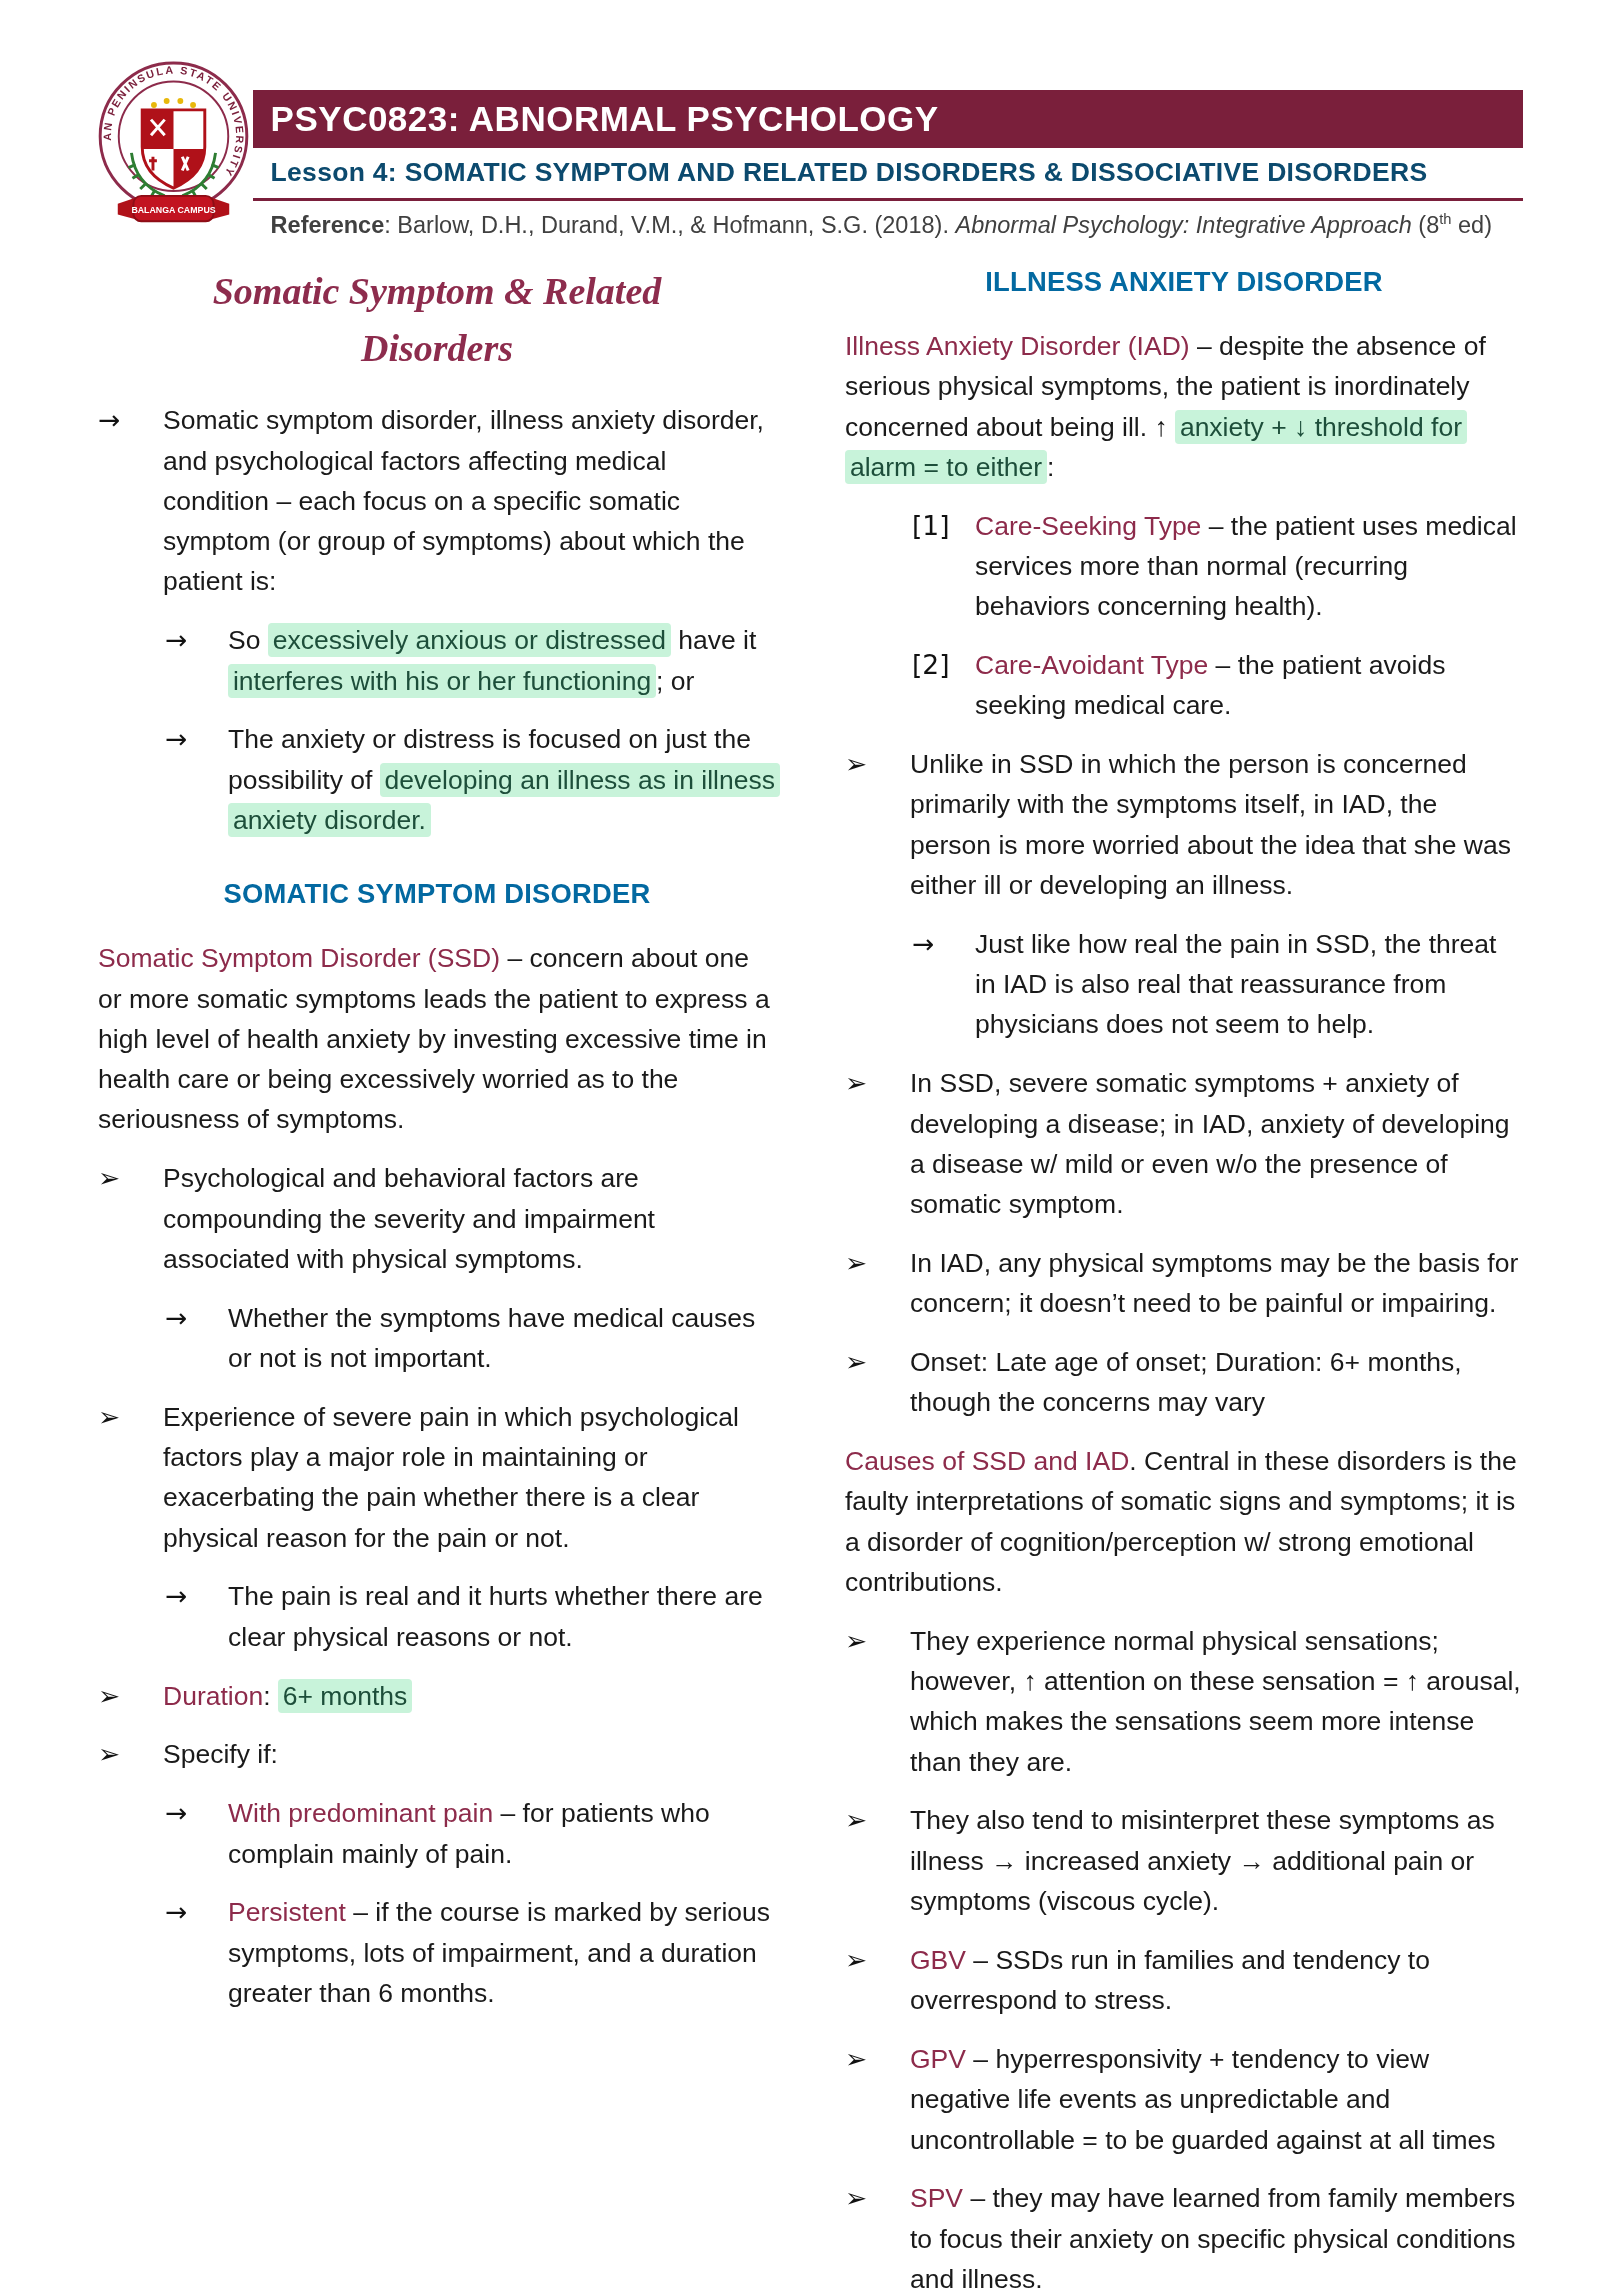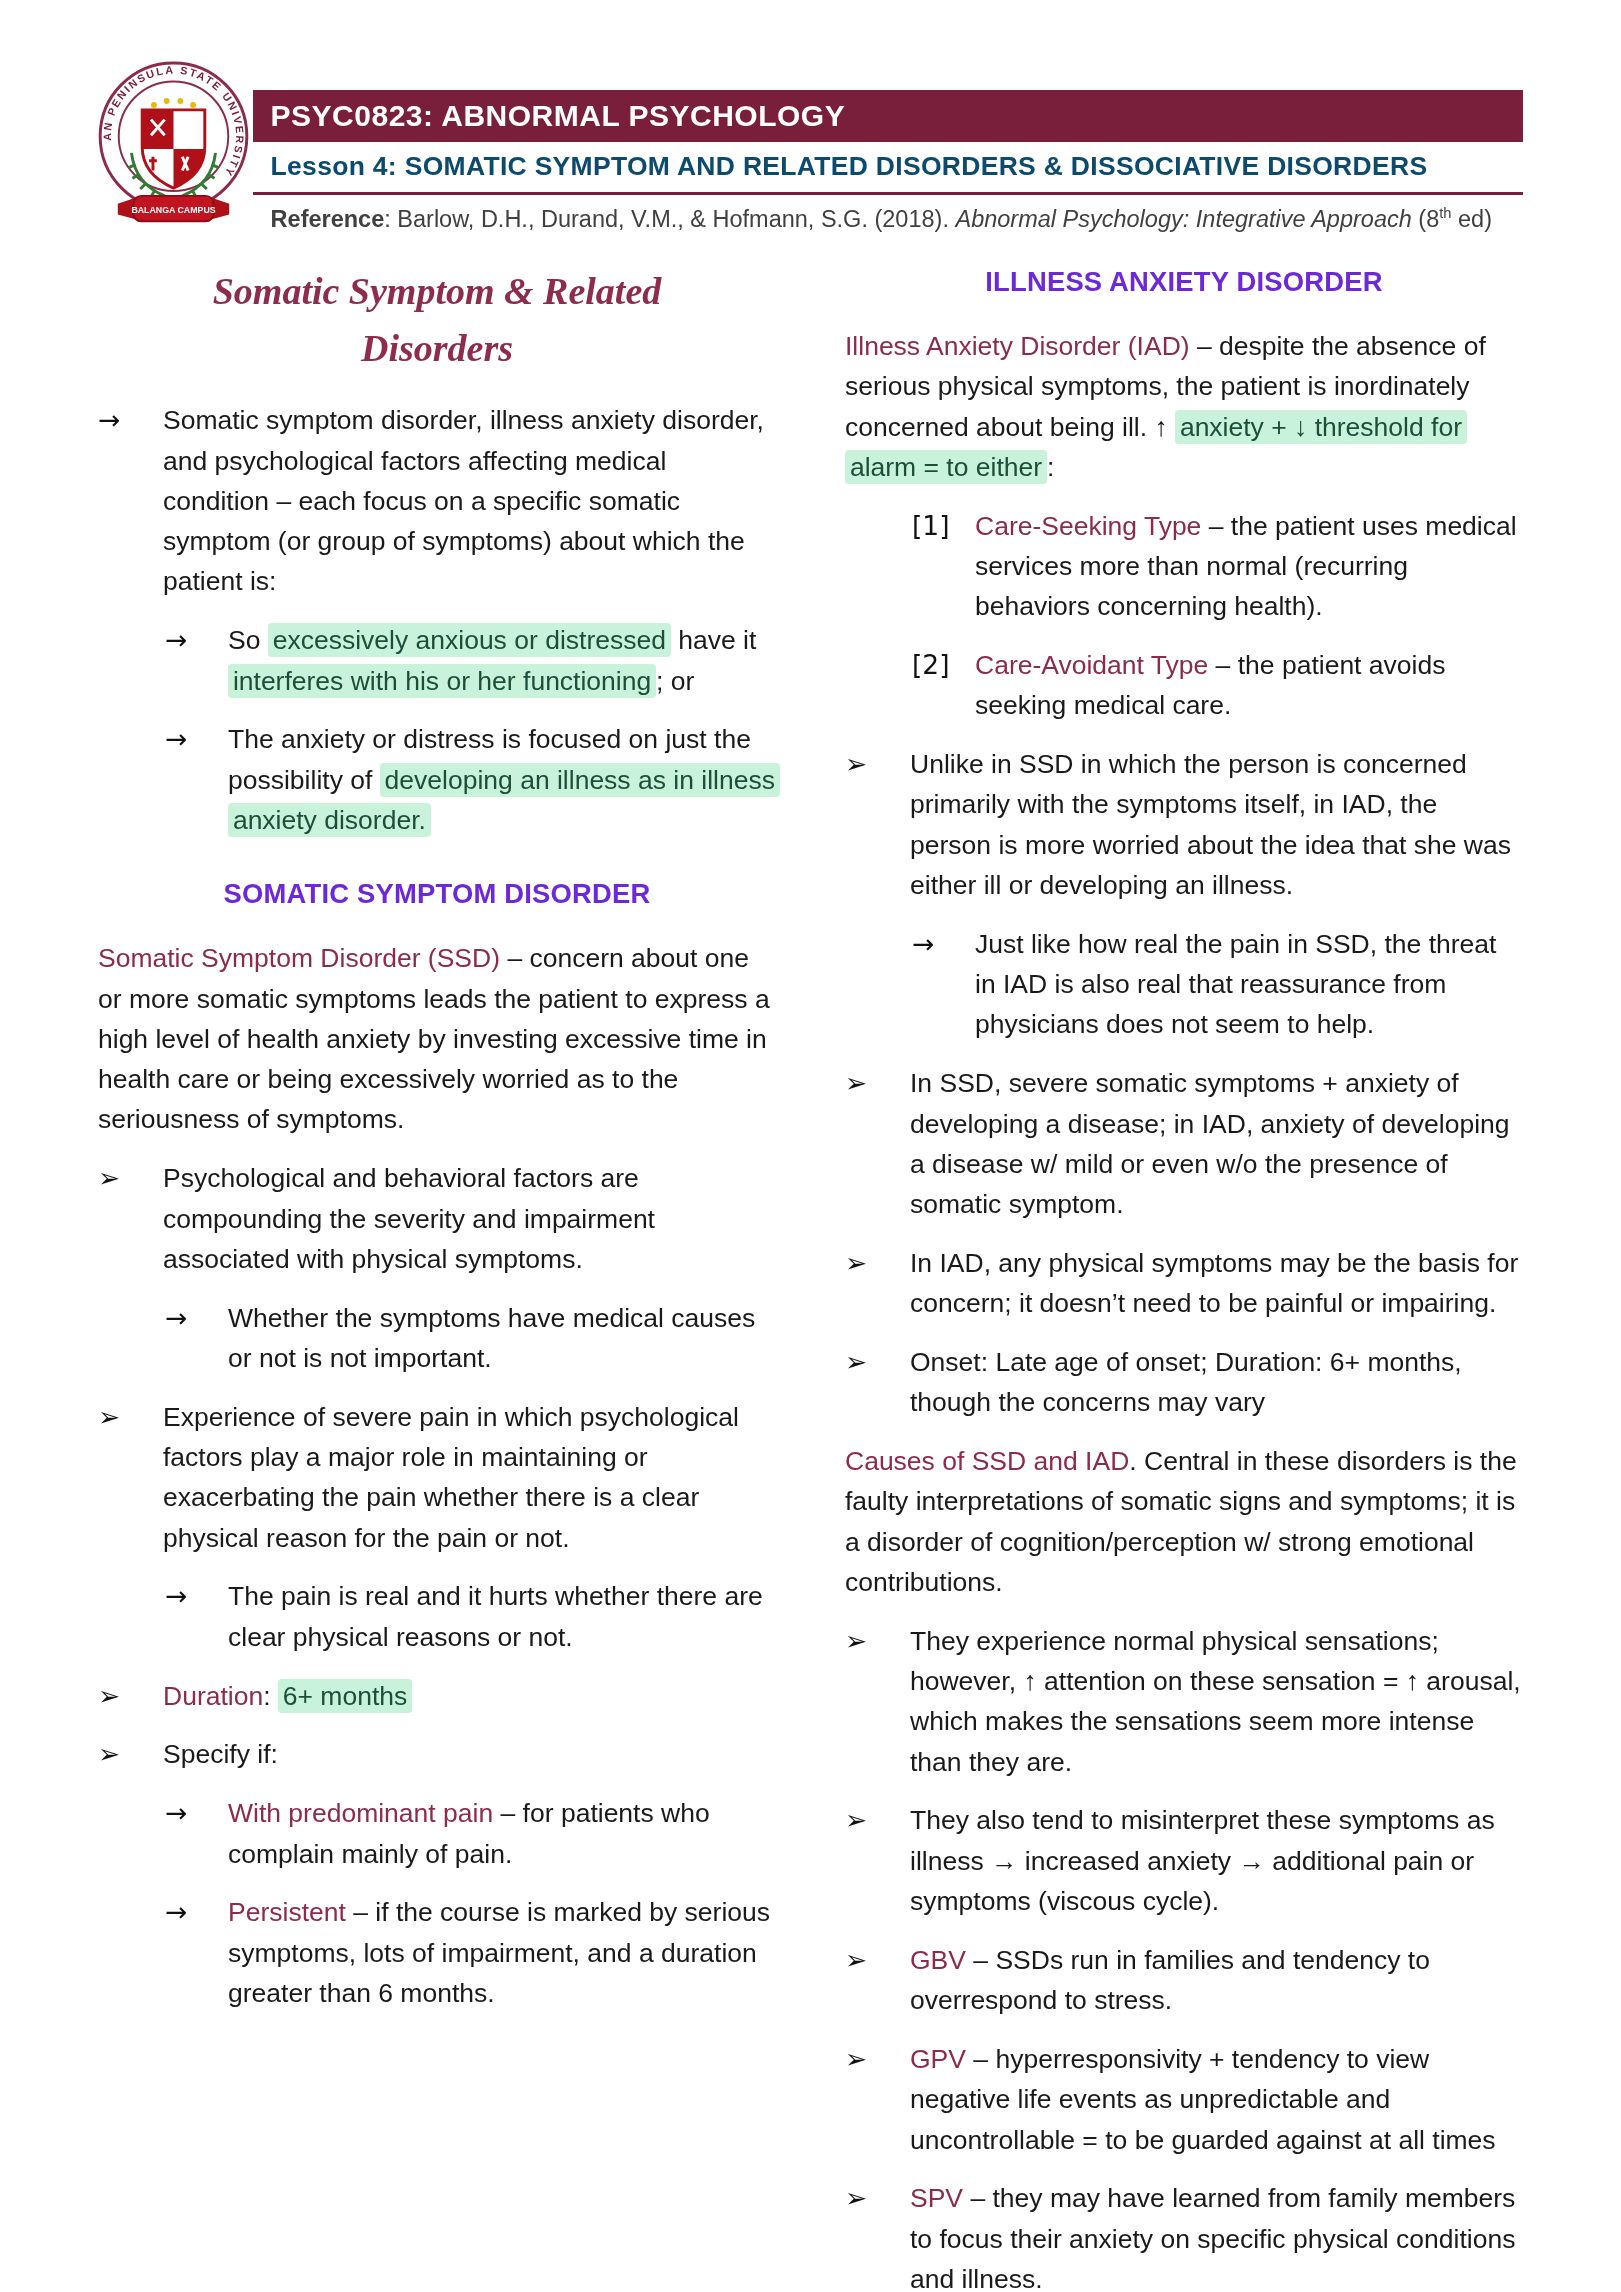--- a/index.html
+++ b/index.html
@@ -13,21 +13,21 @@
   }
   
   .logo {
     position:absolute; left:96px; top:59px; width:155px; height:176px;
   }
   .header-block {
     position:absolute; left:253px; top:90px; right:98px;
   }
   .banner {
     background:#7a1f3b; color:#ffffff;
-    font-weight:bold; font-size:30px; letter-spacing:0.5px;
+    font-weight:bold; font-size:35px; letter-spacing:0.5px;
     padding:8.8px 17.6px;
   }
   .lesson {
     color:#0c4a6e; font-weight:bold; font-size:26.5px;
     padding:9.8px 17.6px 5.9px 17.6px; letter-spacing:0.3px;
   }
   .rule {
     border-top:3.9px solid #7a1f3b; margin:3.9px 0 9.8px 0;
   }
   .reference {
@@ -44,21 +44,21 @@
   .col { flex:1 1 0; font-size:26.5px; line-height:1.52; }
   .script-title {
     text-align:center;
     font-family:"Liberation Serif", serif;
     font-style:italic; font-weight:bold;
     font-size:38px; line-height:1.5;
     color:#8d2c4d;
     margin:5.9px 0 23.5px 0;
   }
   .col-heading {
-    text-align:center; color:#6d28d9; font-weight:bold;
+    text-align:center; color:#0369a1; font-weight:bold;
     font-size:27.4px; letter-spacing:0.2px;
     margin:33px 0 23.5px 0;
   }
   .col-heading.first { margin-top:3.9px; }
   .para { margin:16px 0; }
   .li { display:flex; margin:18.6px 0; }
   .li .marker {
     flex:0 0 65px; color:#111;
     font-family:"DejaVu Sans", sans-serif;
   }

